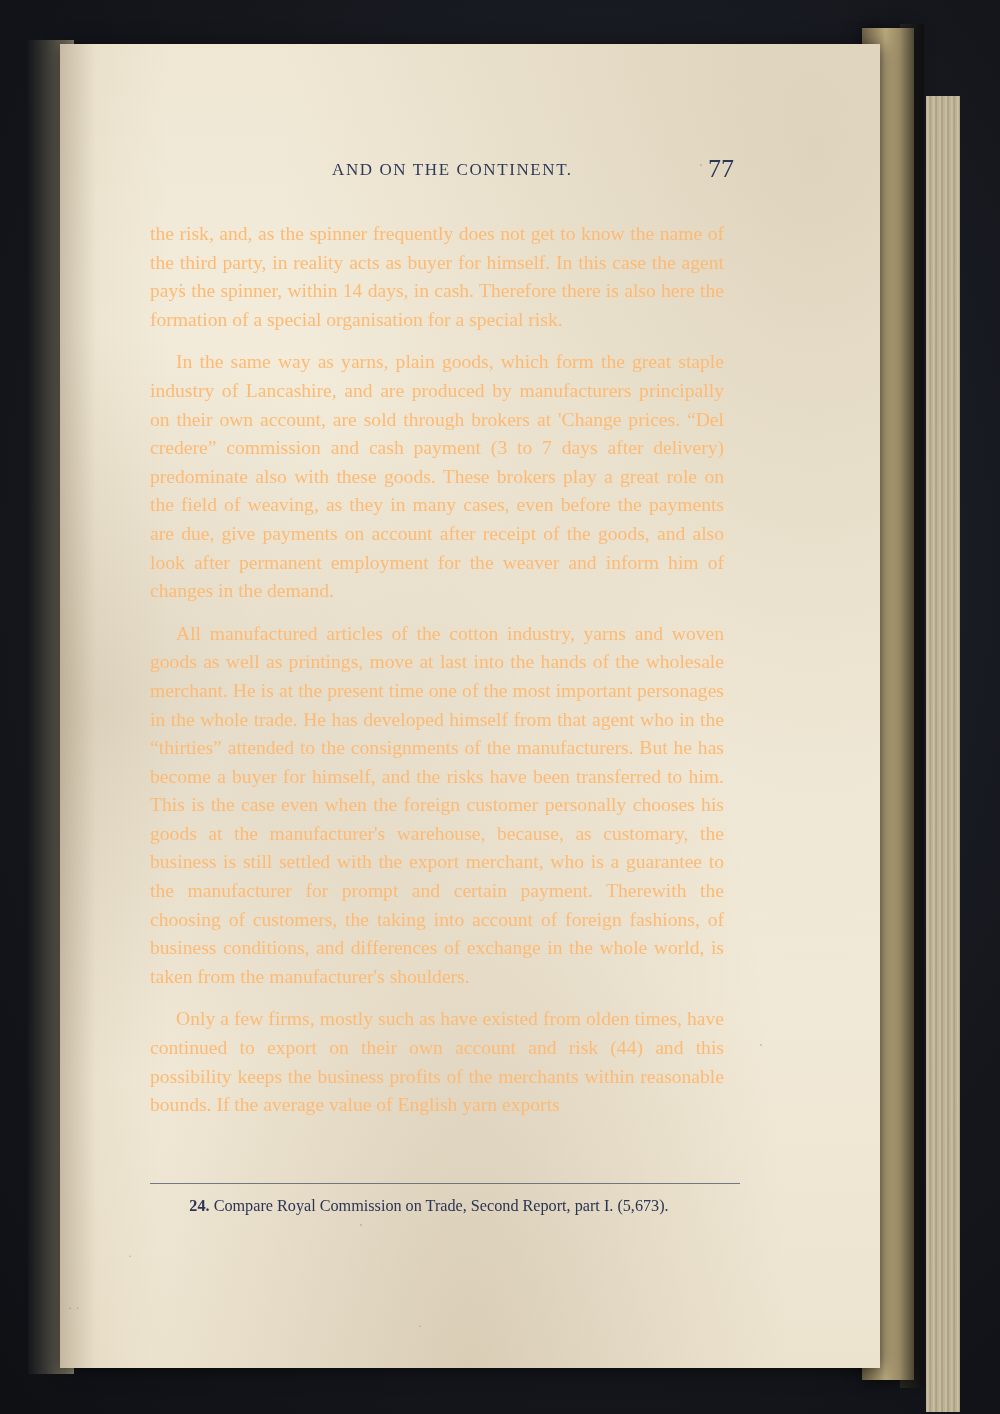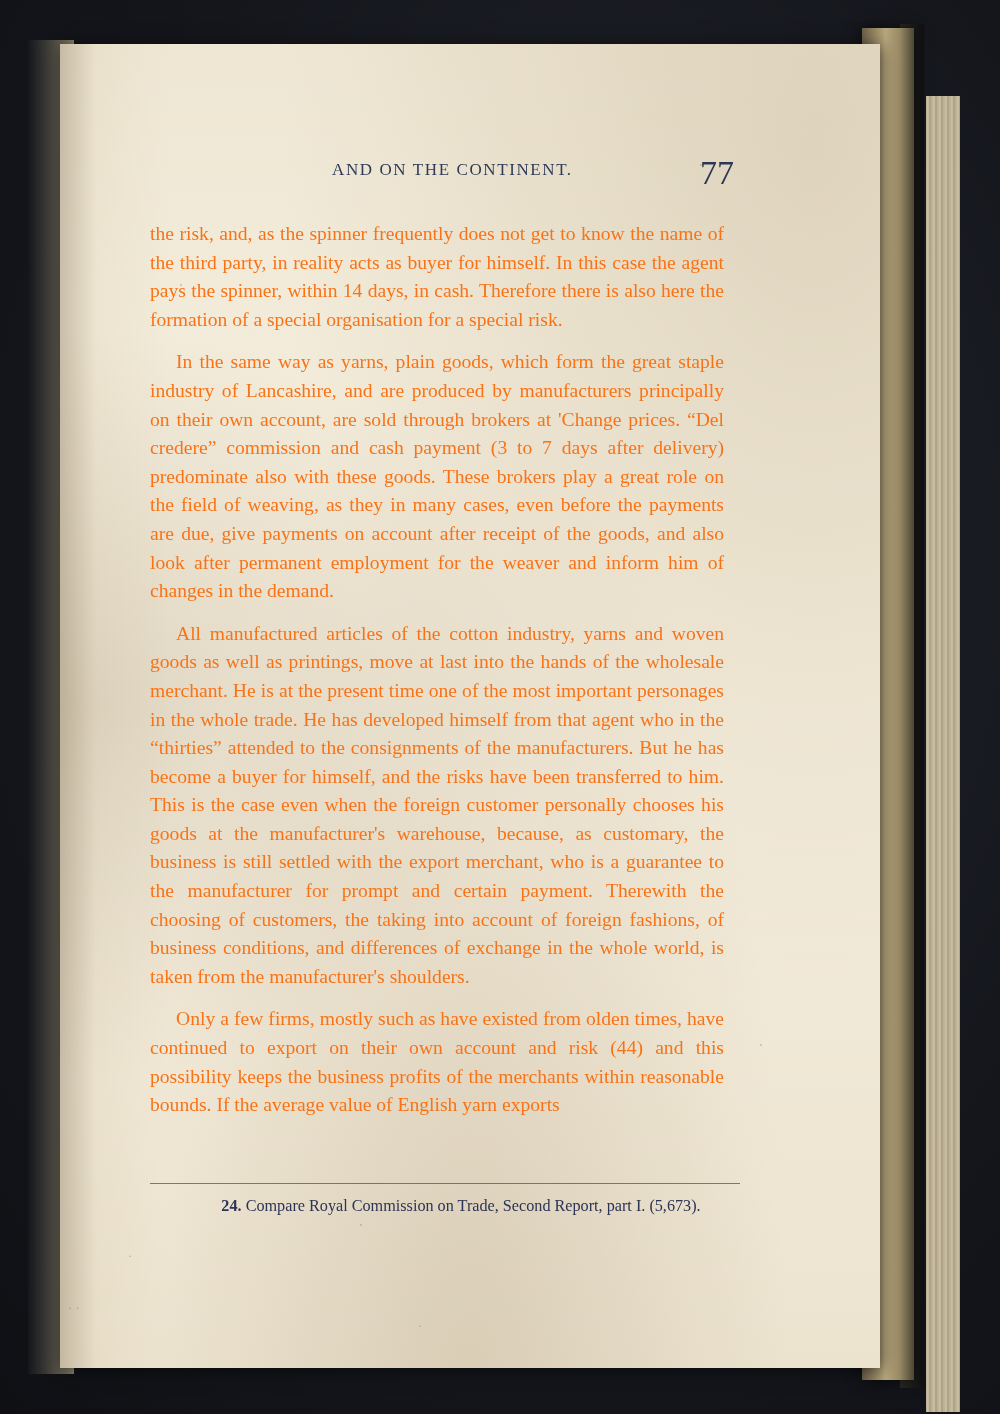--- a/index.html
+++ b/index.html
@@ -113,52 +113,52 @@
     left: 182px;
     top: 0;
     letter-spacing: 1.6px;
     font-size: 17px;
     color: #2f3a58;
   }
   .runhead .rh-page {
     position: absolute;
     right: 6px;
     top: -6px;
-    font-size: 34px;
+    font-size: 26px;
     color: #2c3755;
     font-family: "Liberation Serif", serif;
   }
 
   p.body {
     margin: 0 16px 14px 0;
     text-align: justify;
     text-justify: inter-word;
     font-size: 19.6px;
     line-height: 28.6px;
     text-indent: 26px;
-    color: #f97316;
+    color: #fdba74;
   }
   p.body.first { text-indent: 0; }
 
   
   .ink-light { color: #3d4668; }
   .ink-dark { color: #242e4a; }
 
   .footnote-rule {
     position: absolute;
     left: 150px;
     top: 1183px;
     width: 590px;
     height: 1px;
     background: #4a5472;
     opacity: 0.75;
   }
   .footnote {
     position: absolute;
-    left: 166px;
+    left: 134px;
     top: 1195px;
     width: 590px;
     font-size: 16.2px;
     line-height: 22px;
     color: #2b3455;
     text-align: center;
   }
   .footnote .fn-num { font-weight: bold; }
 
   

